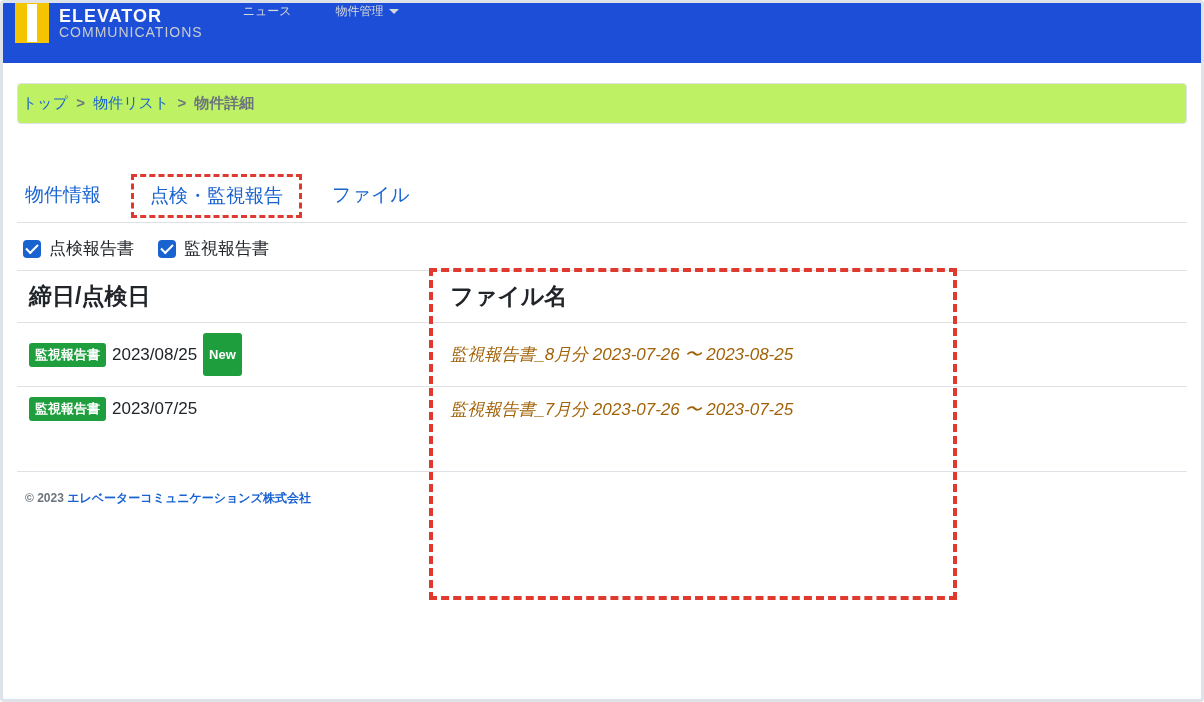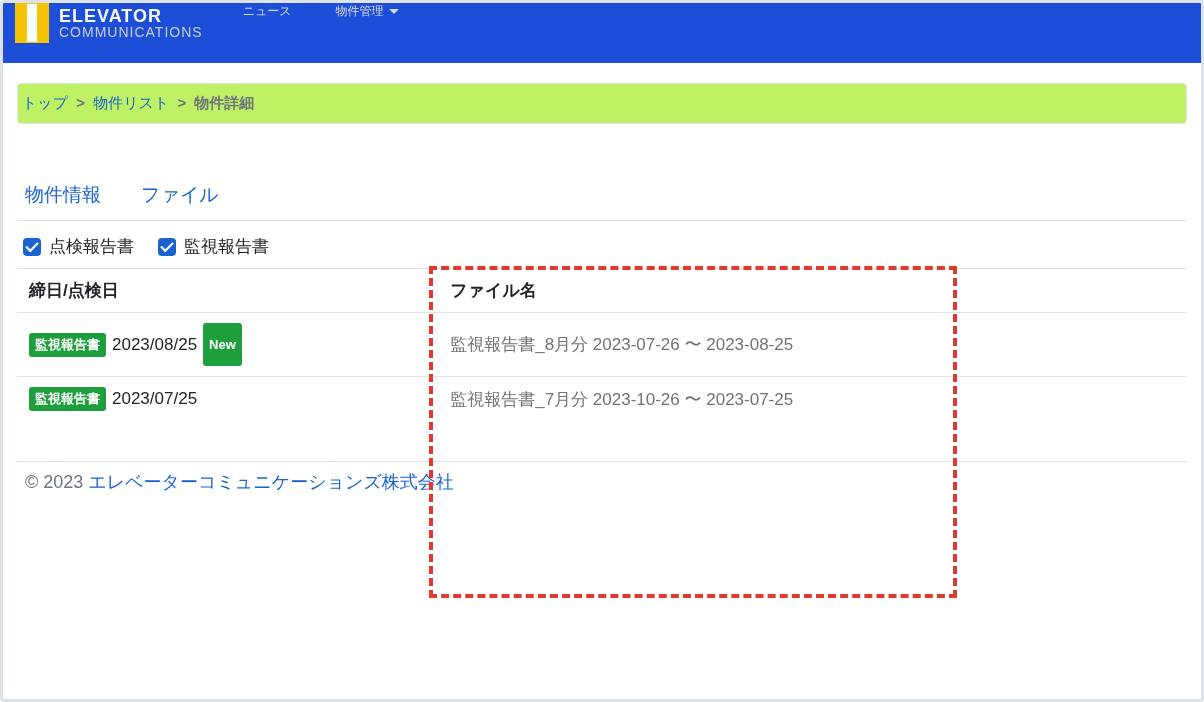--- a/index.html
+++ b/index.html
@@ -122,21 +122,21 @@
   .table-area { position: relative; }
   .tbl { width: 100%; border-collapse: collapse; }
   .tbl th, .tbl td {
     text-align: left;
     padding: 10px 12px;
     border-top: 1px solid #dee2e6;
     vertical-align: middle;
   }
   .tbl th {
     font-weight: 700;
-    font-size: 17px;
+    font-size: 23px;
     background: #fff;
     border-top: 1px solid #dee2e6;
     border-bottom: 1px solid #dee2e6;
   }
   .tbl td { font-size: 17px; }
   .col-date { width: 36%; }
   .col-file { }
   .badge {
     display: inline-block;
     color: #fff;
@@ -153,40 +153,41 @@
     display: inline-block;
     background: #1f9e3e;
     color: #fff;
     font-size: 13px;
     font-weight: 700;
     padding: 14px 6px;
     border-radius: 3px;
     margin-left: 6px;
     vertical-align: 1px;
   }
-  .file-link { color: #737373; cursor: pointer; }
+  .file-link { color: #a16207; cursor: pointer; font-style: italic; }
 
   
   .red-box {
     position: absolute;
     border: 4px dashed #e03a2f;
     pointer-events: none;
     left: 412px;
     top: -2px;
     width: 528px;
     height: 332px;
   }
 
   .footer-line {
     border-top: 1px solid #dee2e6;
     margin-top: 40px;
-    padding-top: 8px;
+    padding-top: 18px;
     color: #6c757d;
-    font-size: 18px;
+    font-size: 12px;
     padding-left: 8px;
+    font-weight: bold;
   }
   .footer-line .partial-link{ color:#1963d1; }
 
 </style>
 </head>
 <body>
 
 <div class="frame">
 
   <div class="topbar">
@@ -213,20 +214,21 @@
     <div class="breadcrumb-bar">
       <a>トップ</a>
       <span class="sep">&gt;</span>
       <a>物件リスト</a>
       <span class="sep">&gt;</span>
       <span class="current">物件詳細</span>
     </div>
 
     <div class="tabs">
       <span class="tab">物件情報</span>
+      <span class="tab highlight">点検・監視報告</span>
       <span class="tab">ファイル</span>
     </div>
 
     <div class="filters">
       <label class="chk">
         <span class="chk-box"></span>
         <span>点検報告書</span>
       </label>
       <label class="chk">
         <span class="chk-box"></span>
@@ -242,21 +244,21 @@
             <th class="col-file">ファイル名</th>
           </tr>
         </thead>
         <tbody id="tbody">
             <tr>
               <td><span class="badge green">監視報告書</span><span>2023/08/25</span><span class="new-badge">New</span></td>
               <td><span class="file-link">監視報告書_8月分 2023-07-26 〜 2023-08-25</span></td>
             </tr>
             <tr>
               <td><span class="badge green">監視報告書</span><span>2023/07/25</span></td>
-              <td><span class="file-link">監視報告書_7月分 2023-10-26 〜 2023-07-25</span></td>
+              <td><span class="file-link">監視報告書_7月分 2023-07-26 〜 2023-07-25</span></td>
             </tr>
           </tbody>
       </table>
       <div class="red-box"></div>
     </div>
 
     <div class="footer-line">
       <span>© 2023</span>
       <span class="partial-link">エレベーターコミュニケーションズ株式会社</span>
     </div>

